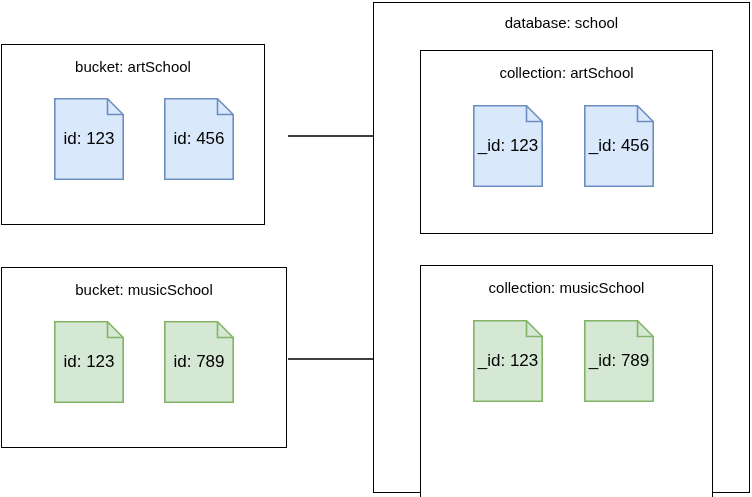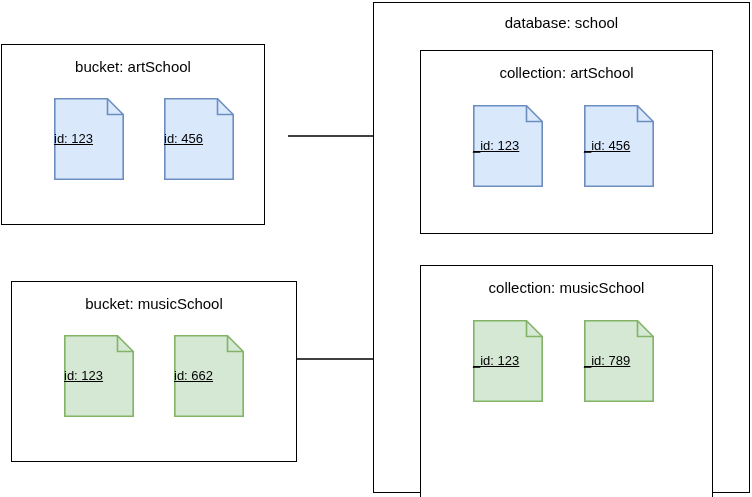--- a/index.html
+++ b/index.html
@@ -47,25 +47,24 @@
     top: 11px;
   }
   
   #bucket-art {
     left: 1px;
     top: 44px;
     width: 264px;
     height: 181px;
   }
   #bucket-music {
-    left: 11px;
+    left: 1px;
     top: 267px;
     width: 286px;
     height: 181px;
-    margin-top: 14px;
   }
   
   #collection-art {
     left: 419px;
     top: 41px;
     width: 293px;
     height: 184px;
     margin-top: 8px;
   }
   #collection-music {
@@ -88,25 +87,25 @@
     position: absolute;
     left: 0;
     top: 0;
     display: block;
   }
   .doc-label {
     position: absolute;
     left: 0;
     right: 0;
     top: 34px;
-    font-size: 13px;
+    text-align: center;
+    font-size: 17px;
     color: #000000;
     line-height: 14px;
     white-space: nowrap;
-    text-decoration: underline;
   }
   .doc-a { left: 52px; top: 53px; }
   .doc-b { left: 162px; top: 53px; border-radius: 9px; }
   .coll-doc-a { left: 52px; top: 54px; }
   .coll-doc-b { left: 163px; top: 54px; }
 
   
   .connector {
     position: absolute;
     left: 0;
@@ -204,17 +203,17 @@
         <path d="M53.5,0.8 L53.5,16.5 L69.2,16.5" fill="none" stroke="#82b366" stroke-width="1.6" stroke-linejoin="miter"></path>
       </svg>
       <div class="doc-label">id: 123</div>
     </div>
 
     <div class="doc doc-b">
       <svg width="70" height="82" viewBox="0 0 70 82">
         <path d="M0.8,0.8 L53.5,0.8 L69.2,16.5 L69.2,81.2 L0.8,81.2 Z" fill="#d5e8d4" stroke="#82b366" stroke-width="1.6" stroke-linejoin="miter"></path>
         <path d="M53.5,0.8 L53.5,16.5 L69.2,16.5" fill="none" stroke="#82b366" stroke-width="1.6" stroke-linejoin="miter"></path>
       </svg>
-      <div class="doc-label">id: 662</div>
+      <div class="doc-label">id: 789</div>
     </div>
   </div>
 
 </div>
 
 </body></html>

